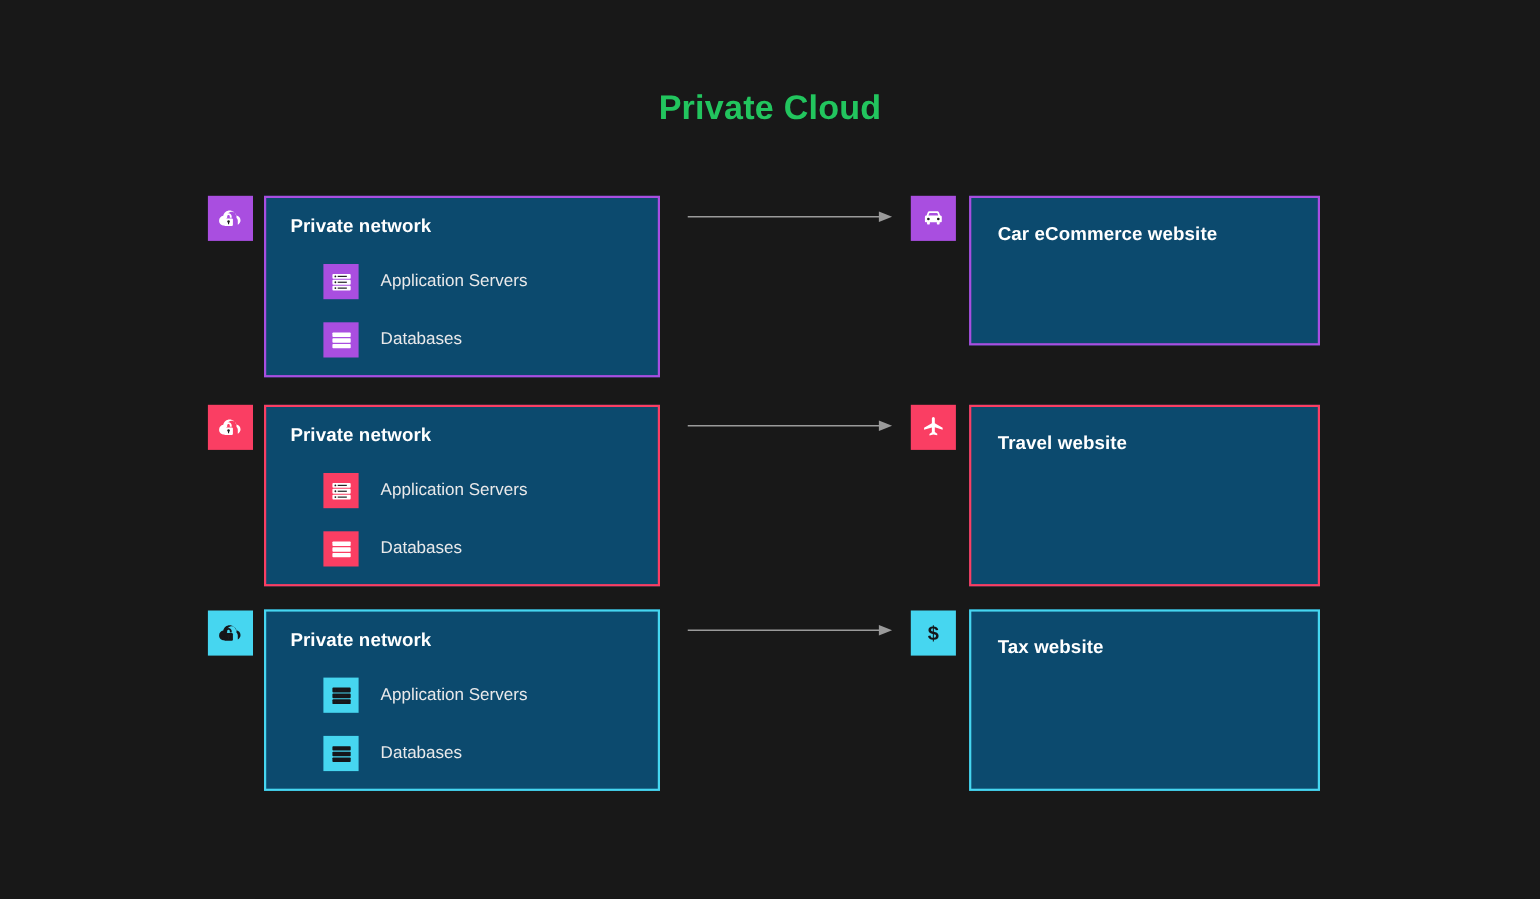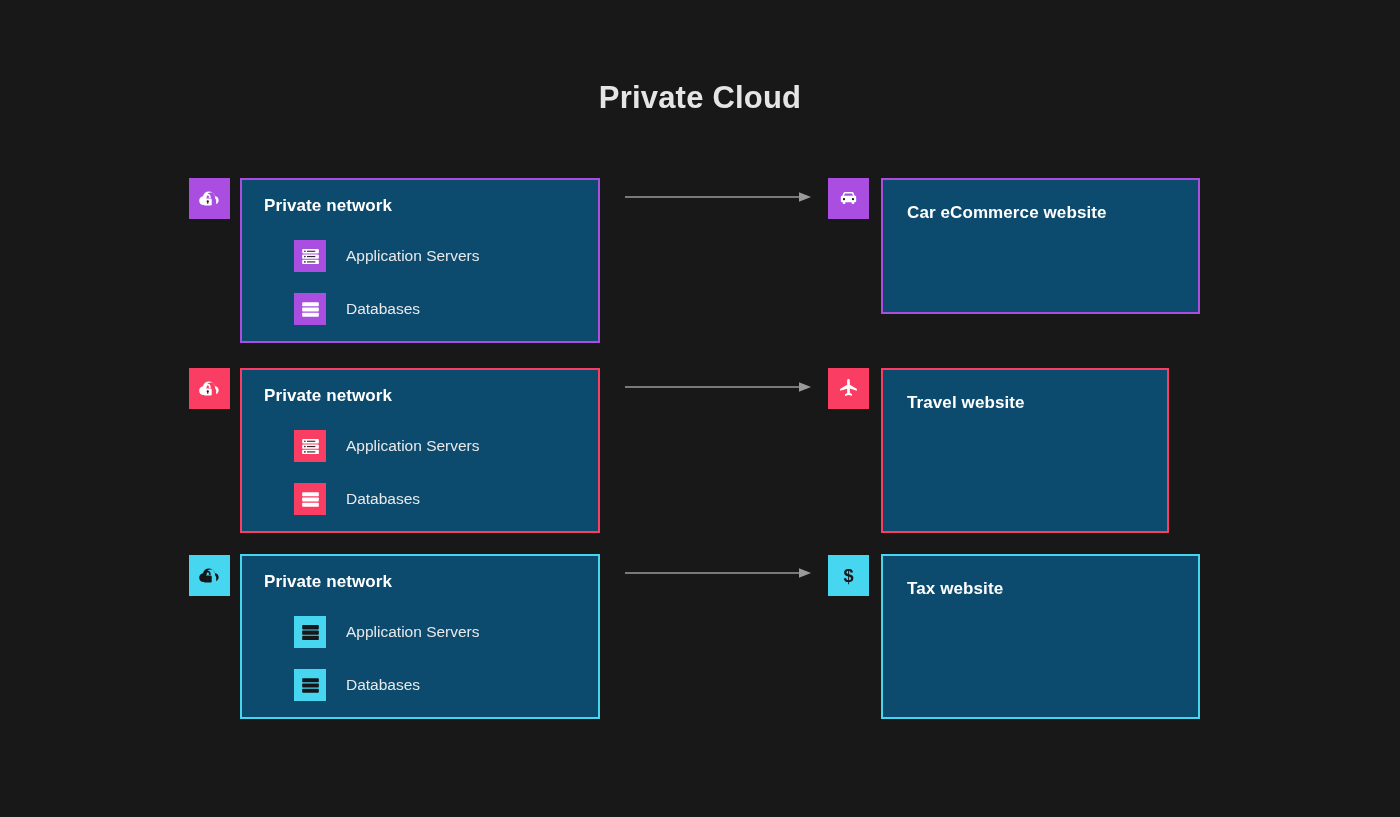--- a/index.html
+++ b/index.html
@@ -9,21 +9,21 @@
     background: #181818;
     font-family: "Liberation Sans", sans-serif;
     overflow: hidden;
   }
   #canvas { position: relative; width: 1400px; height: 817px; }
 
   #page-title {
     position: absolute;
     top: 80px; left: 0; width: 1400px;
     text-align: center;
-    color: #e5e5e5;
+    color: #22c55e;
     font-size: 31px;
     font-weight: bold;
     letter-spacing: 0.2px;
   }
 
   .row { position: absolute; left: 0; width: 1400px; }
 
   
   .badge {
     position: absolute;
@@ -200,21 +200,21 @@
           <path d="M186 7 L174 2.2 L174 11.8 Z" fill="#9a9a9a"></path>
         </svg>
       </div>
 
     <div class="badge" id="b2r" style="left: 828px; top: 368px; background: rgb(250, 62, 99);">
         <svg width="23" height="23" viewBox="0 0 24 24" fill="#ffffff">
           <path d="M12 2.2c.78 0 1.4.72 1.4 1.6v4.3l7.4 4.3v1.9l-7.4-2.3v4.4l2.3 1.6v1.6L12 18.8l-3.7 1.0v-1.6l2.3-1.6v-4.4L3.2 14.3v-1.9l7.4-4.3V3.8c0-.88.62-1.6 1.4-1.6z"></path>
         </svg>
       </div>
 
-    <div class="panel" id="p2r" style="left: 881px; top: 368px; width: 288px; height: 165px; border-color: rgb(250, 62, 99);">
+    <div class="panel" id="p2r" style="left: 881px; top: 368px; width: 319px; height: 165px; border-color: rgb(250, 62, 99);">
       <div class="site-title">Travel website</div>
     </div>
   </div>
 
   <div class="row">
 
     <div class="badge" id="b3" style="left: 189px; top: 555px; background: rgb(70, 214, 240);">
         <svg width="26" height="26" viewBox="0 0 24 24" fill="#15161a">
           <path d="M6.2 17.6C3.9 17.6 2 15.8 2 13.5c0-2.1 1.5-3.8 3.5-4.1C6 6.9 8.2 5 10.9 5c2.6 0 4.8 1.8 5.4 4.2 2.1.1 3.7 1.9 3.7 4 0 1.6-.9 3-2.3 3.7v-3.3c0-.9-.4-1.8-1.1-2.4V9.9c0-2.2-1.8-4-4-4s-4 1.8-4 4v1.4c-.7.6-1.1 1.4-1.1 2.4v3.9H6.2z"></path>
           <path d="M12.6 9.9c0-1.5-1.2-2.7-2.7-2.7S7.2 8.4 7.2 9.9v1.1h1.6V9.9c0-.6.5-1.1 1.1-1.1s1.1.5 1.1 1.1V11h1.6V9.9z"></path>

